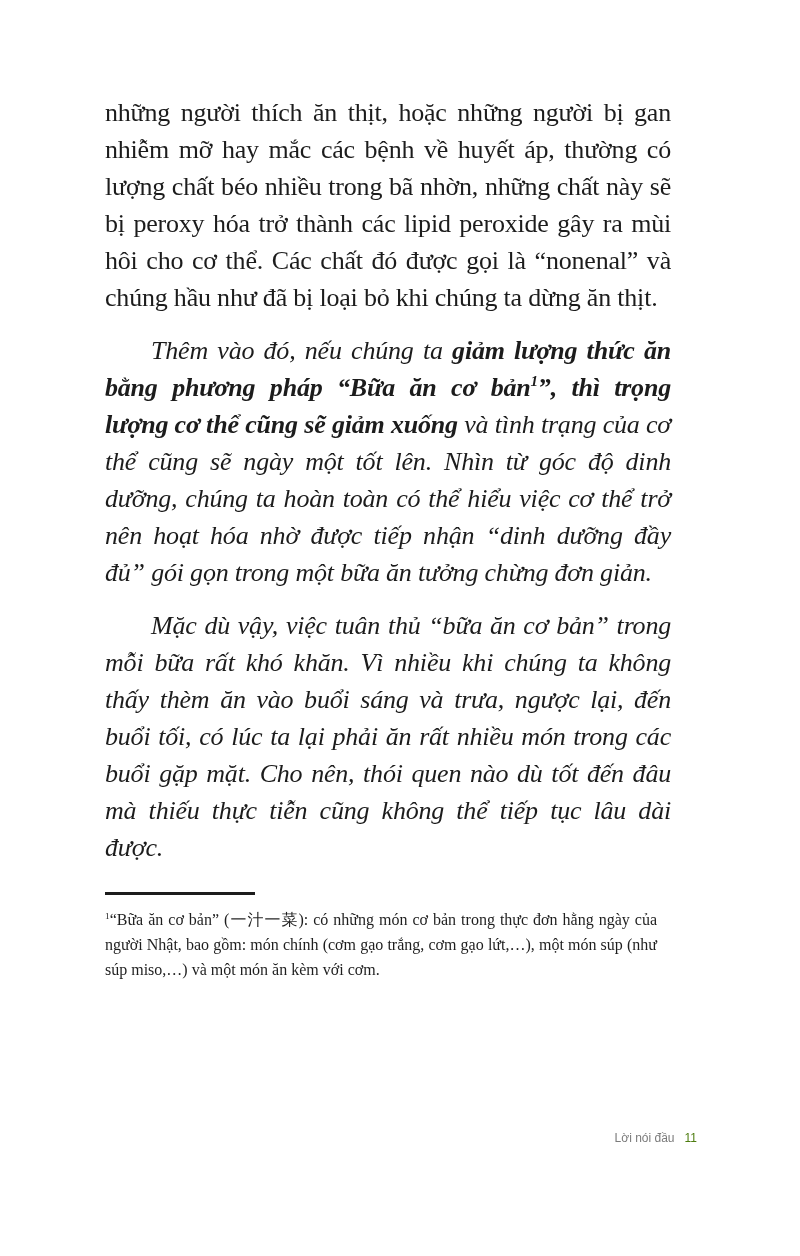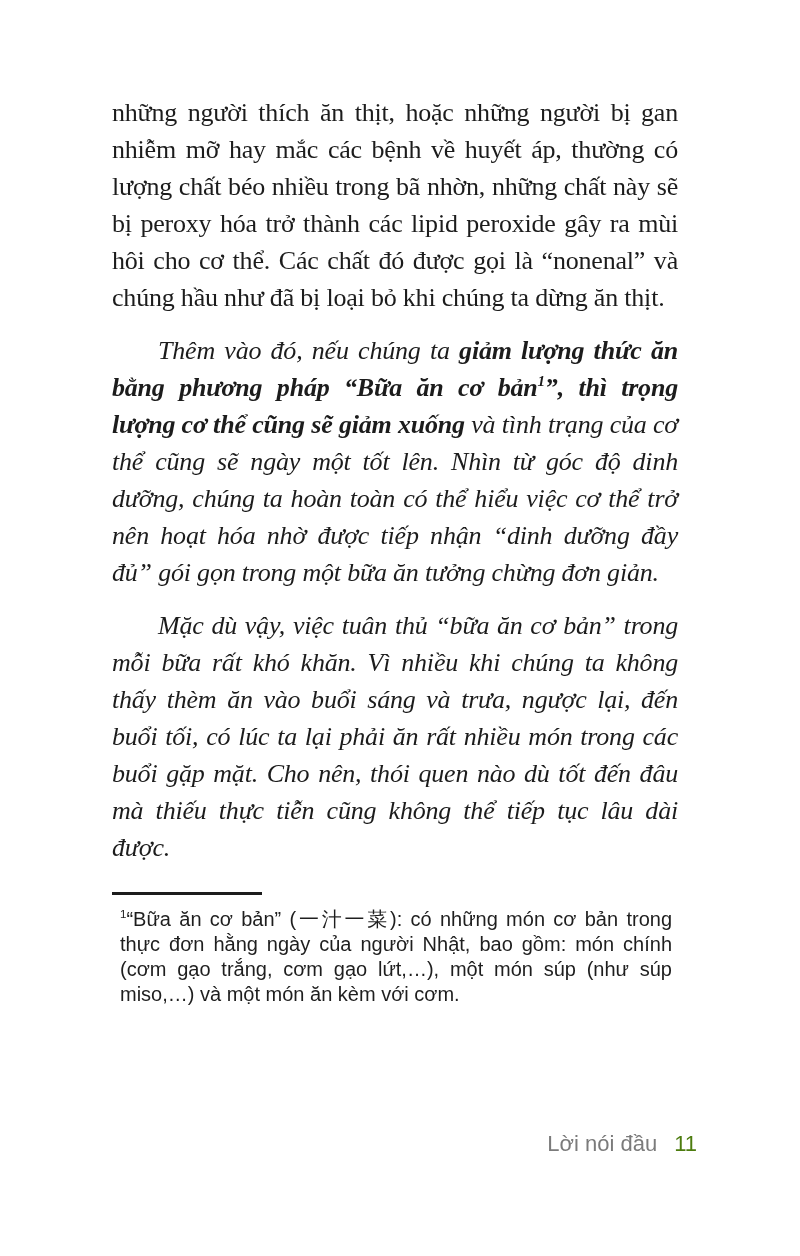--- a/index.html
+++ b/index.html
@@ -10,21 +10,21 @@
   .page {
     position: relative;
     width: 800px;
     height: 1256px;
     background: #ffffff;
     overflow: hidden;
     font-family: "Liberation Serif", serif;
   }
   .content {
     position: absolute;
-    left: 112px;
+    left: 105px;
     top: 94px;
     width: 566px;
   }
   .body-para {
     margin: 0 0 16px 0;
     font-size: 26px;
     line-height: 37px;
     letter-spacing: -0.2px;
     color: #1c1c1c;
     text-align: justify;
@@ -42,38 +42,38 @@
     line-height: 0;
     vertical-align: super;
   }
   .footnote-rule {
     width: 150px;
     height: 3px;
     background: #1c1c1c;
     margin: 26px 0 12px 0;
   }
   .footnote-text {
-    font-family: Liberation Sans, sans-serif;
-    font-size: 20px;
+    font-family: Liberation Serif, serif;
+    font-size: 16px;
     line-height: 25px;
     color: #1e1e1e;
     text-align: justify;
     text-justify: inter-word;
     width: 552px;
-    margin: 8px;
+    margin: 0;
   }
   .page-footer {
     position: absolute;
     top: 1131px;
     right: 103px;
     display: flex;
     align-items: center;
-    gap: 17px;
+    gap: 10px;
     font-family: "Liberation Sans", sans-serif;
-    font-size: 22px;
+    font-size: 12px;
     color: #7b7b7b;
   }
   .page-footer .page-num {
     color: #4d7c0f;
   }
 </style>
 </head>
 <body>
 
 <div class="page">

